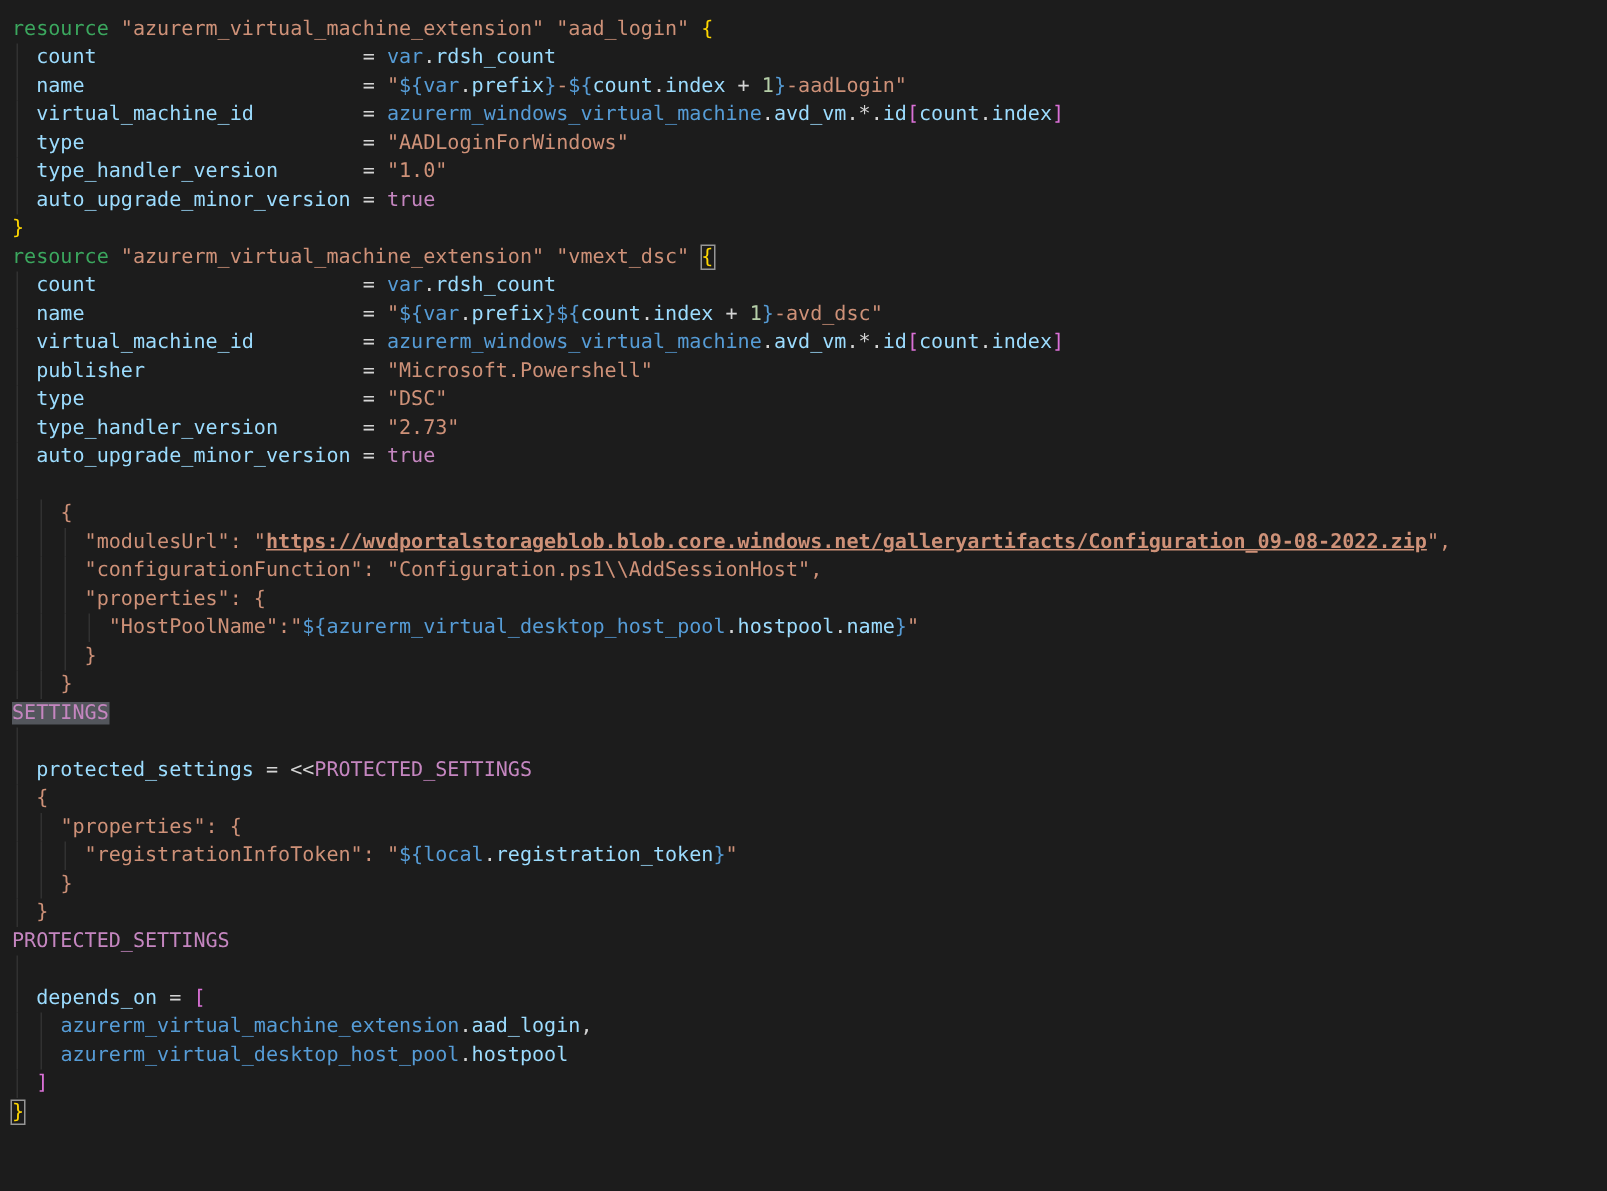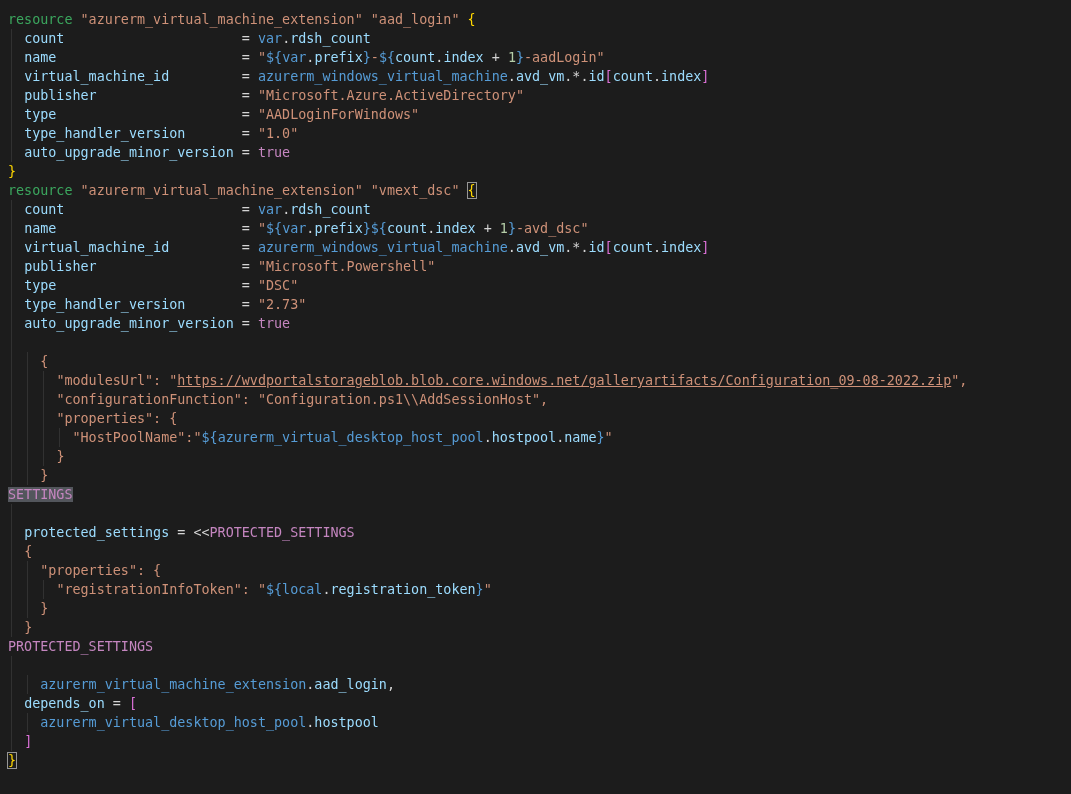--- a/index.html
+++ b/index.html
@@ -39,33 +39,32 @@
   .tok{display:inline;}
   .k{color:var(--c-keyword,#3ba75e);}
   .w,.o{color:var(--c-default,#d4d4d4);}
   .p{color:var(--c-property,#9cdcfe);text-align:center;}
   .t{color:var(--c-type,#569cd6);}
   .s{color:var(--c-string,#ce9178);}
   .n{color:var(--c-number,#b5cea8);}
   .b{color:var(--c-control,#c586c0);}
   .g1{color:var(--c-bracket1,#ffd700);}
   .g2{color:var(--c-bracket2,#da70d6);}
-  .u{text-decoration:underline;}
+  .u{text-decoration:underline;font-weight:bold;}
   .hl{background:var(--c-wordhl,#53565c);}
   .box{outline:1px solid #969696;outline-offset:0;}
 </style>
 </head>
 <body>
 
 <div id="editor">
     <div class="line"><span class="txt"><span class="tok k">resource</span><span class="tok w"> </span><span class="tok s">"azurerm_virtual_machine_extension"</span><span class="tok w"> </span><span class="tok s">"aad_login"</span><span class="tok w"> </span><span class="tok g1">{</span></span></div>
     <div class="line"><span class="guide" style="left: 11px;"></span><span class="txt"><span class="tok w">  </span><span class="tok p">count</span><span class="tok w">                      </span><span class="tok o">= </span><span class="tok t">var</span><span class="tok o">.</span><span class="tok p">rdsh_count</span></span></div>
     <div class="line"><span class="guide" style="left: 11px;"></span><span class="txt"><span class="tok w">  </span><span class="tok p">name</span><span class="tok w">                       </span><span class="tok o">= </span><span class="tok s">"</span><span class="tok t">${</span><span class="tok t">var</span><span class="tok o">.</span><span class="tok p">prefix</span><span class="tok t">}</span><span class="tok s">-</span><span class="tok t">${</span><span class="tok p">count</span><span class="tok o">.</span><span class="tok p">index</span><span class="tok o"> + </span><span class="tok n">1</span><span class="tok t">}</span><span class="tok s">-aadLogin"</span></span></div>
     <div class="line"><span class="guide" style="left: 11px;"></span><span class="txt"><span class="tok w">  </span><span class="tok p">virtual_machine_id</span><span class="tok w">         </span><span class="tok o">= </span><span class="tok t">azurerm_windows_virtual_machine</span><span class="tok o">.</span><span class="tok p">avd_vm</span><span class="tok o">.*.</span><span class="tok p">id</span><span class="tok g2">[</span><span class="tok p">count</span><span class="tok o">.</span><span class="tok p">index</span><span class="tok g2">]</span></span></div>
-    <div class="line"><span class="guide" style="left: 11px;"></span><span class="txt"><span class="tok w">  </span><span class="tok p">publisher</span><span class="tok w">                  </span><span class="tok o">= </span><span class="tok s">"Microsoft.Azure.ActiveDirectory"</span></span></div>
     <div class="line"><span class="guide" style="left: 11px;"></span><span class="txt"><span class="tok w">  </span><span class="tok p">type</span><span class="tok w">                       </span><span class="tok o">= </span><span class="tok s">"AADLoginForWindows"</span></span></div>
     <div class="line"><span class="guide" style="left: 11px;"></span><span class="txt"><span class="tok w">  </span><span class="tok p">type_handler_version</span><span class="tok w">       </span><span class="tok o">= </span><span class="tok s">"1.0"</span></span></div>
     <div class="line"><span class="guide" style="left: 11px;"></span><span class="txt"><span class="tok w">  </span><span class="tok p">auto_upgrade_minor_version</span><span class="tok w"> </span><span class="tok o">= </span><span class="tok b">true</span></span></div>
     <div class="line"><span class="txt"><span class="tok g1">}</span></span></div>
     <div class="line"><span class="txt"><span class="tok k">resource</span><span class="tok w"> </span><span class="tok s">"azurerm_virtual_machine_extension"</span><span class="tok w"> </span><span class="tok s">"vmext_dsc"</span><span class="tok w"> </span><span class="tok g1 box">{</span></span></div>
     <div class="line"><span class="guide" style="left: 11px;"></span><span class="txt"><span class="tok w">  </span><span class="tok p">count</span><span class="tok w">                      </span><span class="tok o">= </span><span class="tok t">var</span><span class="tok o">.</span><span class="tok p">rdsh_count</span></span></div>
     <div class="line"><span class="guide" style="left: 11px;"></span><span class="txt"><span class="tok w">  </span><span class="tok p">name</span><span class="tok w">                       </span><span class="tok o">= </span><span class="tok s">"</span><span class="tok t">${</span><span class="tok t">var</span><span class="tok o">.</span><span class="tok p">prefix</span><span class="tok t">}</span><span class="tok t">${</span><span class="tok p">count</span><span class="tok o">.</span><span class="tok p">index</span><span class="tok o"> + </span><span class="tok n">1</span><span class="tok t">}</span><span class="tok s">-avd_dsc"</span></span></div>
     <div class="line"><span class="guide" style="left: 11px;"></span><span class="txt"><span class="tok w">  </span><span class="tok p">virtual_machine_id</span><span class="tok w">         </span><span class="tok o">= </span><span class="tok t">azurerm_windows_virtual_machine</span><span class="tok o">.</span><span class="tok p">avd_vm</span><span class="tok o">.*.</span><span class="tok p">id</span><span class="tok g2">[</span><span class="tok p">count</span><span class="tok o">.</span><span class="tok p">index</span><span class="tok g2">]</span></span></div>
     <div class="line"><span class="guide" style="left: 11px;"></span><span class="txt"><span class="tok w">  </span><span class="tok p">publisher</span><span class="tok w">                  </span><span class="tok o">= </span><span class="tok s">"Microsoft.Powershell"</span></span></div>
     <div class="line"><span class="guide" style="left: 11px;"></span><span class="txt"><span class="tok w">  </span><span class="tok p">type</span><span class="tok w">                       </span><span class="tok o">= </span><span class="tok s">"DSC"</span></span></div>
@@ -82,18 +81,18 @@
     <div class="line"><span class="txt"><span class="tok b hl">SETTINGS</span></span></div>
     <div class="line"><span class="guide" style="left: 11px;"></span><span class="txt"></span></div>
     <div class="line"><span class="guide" style="left: 11px;"></span><span class="txt"><span class="tok w">  </span><span class="tok p">protected_settings</span><span class="tok o"> = </span><span class="tok o">&lt;&lt;</span><span class="tok b">PROTECTED_SETTINGS</span></span></div>
     <div class="line"><span class="guide" style="left: 11px;"></span><span class="txt"><span class="tok w">  </span><span class="tok s">{</span></span></div>
     <div class="line"><span class="guide" style="left: 11px;"></span><span class="guide" style="left: 27px;"></span><span class="txt"><span class="tok w">    </span><span class="tok s">"properties": {</span></span></div>
     <div class="line"><span class="guide" style="left: 11px;"></span><span class="guide" style="left: 27px;"></span><span class="guide" style="left: 43px;"></span><span class="txt"><span class="tok w">      </span><span class="tok s">"registrationInfoToken": "</span><span class="tok t">${</span><span class="tok t">local</span><span class="tok o">.</span><span class="tok p">registration_token</span><span class="tok t">}</span><span class="tok s">"</span></span></div>
     <div class="line"><span class="guide" style="left: 11px;"></span><span class="guide" style="left: 27px;"></span><span class="txt"><span class="tok w">    </span><span class="tok s">}</span></span></div>
     <div class="line"><span class="guide" style="left: 11px;"></span><span class="txt"><span class="tok w">  </span><span class="tok s">}</span></span></div>
     <div class="line"><span class="txt"><span class="tok b">PROTECTED_SETTINGS</span></span></div>
     <div class="line"><span class="guide" style="left: 11px;"></span><span class="txt"></span></div>
+    <div class="line"><span class="guide" style="left: 11px;"></span><span class="txt"><span class="tok w">  </span><span class="tok p">depends_on</span><span class="tok o"> = </span><span class="tok g2">[</span></span></div>
     <div class="line"><span class="guide" style="left: 11px;"></span><span class="guide" style="left: 27px;"></span><span class="txt"><span class="tok w">    </span><span class="tok t">azurerm_virtual_machine_extension</span><span class="tok o">.</span><span class="tok p">aad_login</span><span class="tok o">,</span></span></div>
-    <div class="line"><span class="guide" style="left: 11px;"></span><span class="txt"><span class="tok w">  </span><span class="tok p">depends_on</span><span class="tok o"> = </span><span class="tok g2">[</span></span></div>
     <div class="line"><span class="guide" style="left: 11px;"></span><span class="guide" style="left: 27px;"></span><span class="txt"><span class="tok w">    </span><span class="tok t">azurerm_virtual_desktop_host_pool</span><span class="tok o">.</span><span class="tok p">hostpool</span></span></div>
     <div class="line"><span class="guide" style="left: 11px;"></span><span class="txt"><span class="tok w">  </span><span class="tok g2">]</span></span></div>
     <div class="line"><span class="txt"><span class="tok g1 box">}</span></span></div>
   </div>
 
 </body></html>

